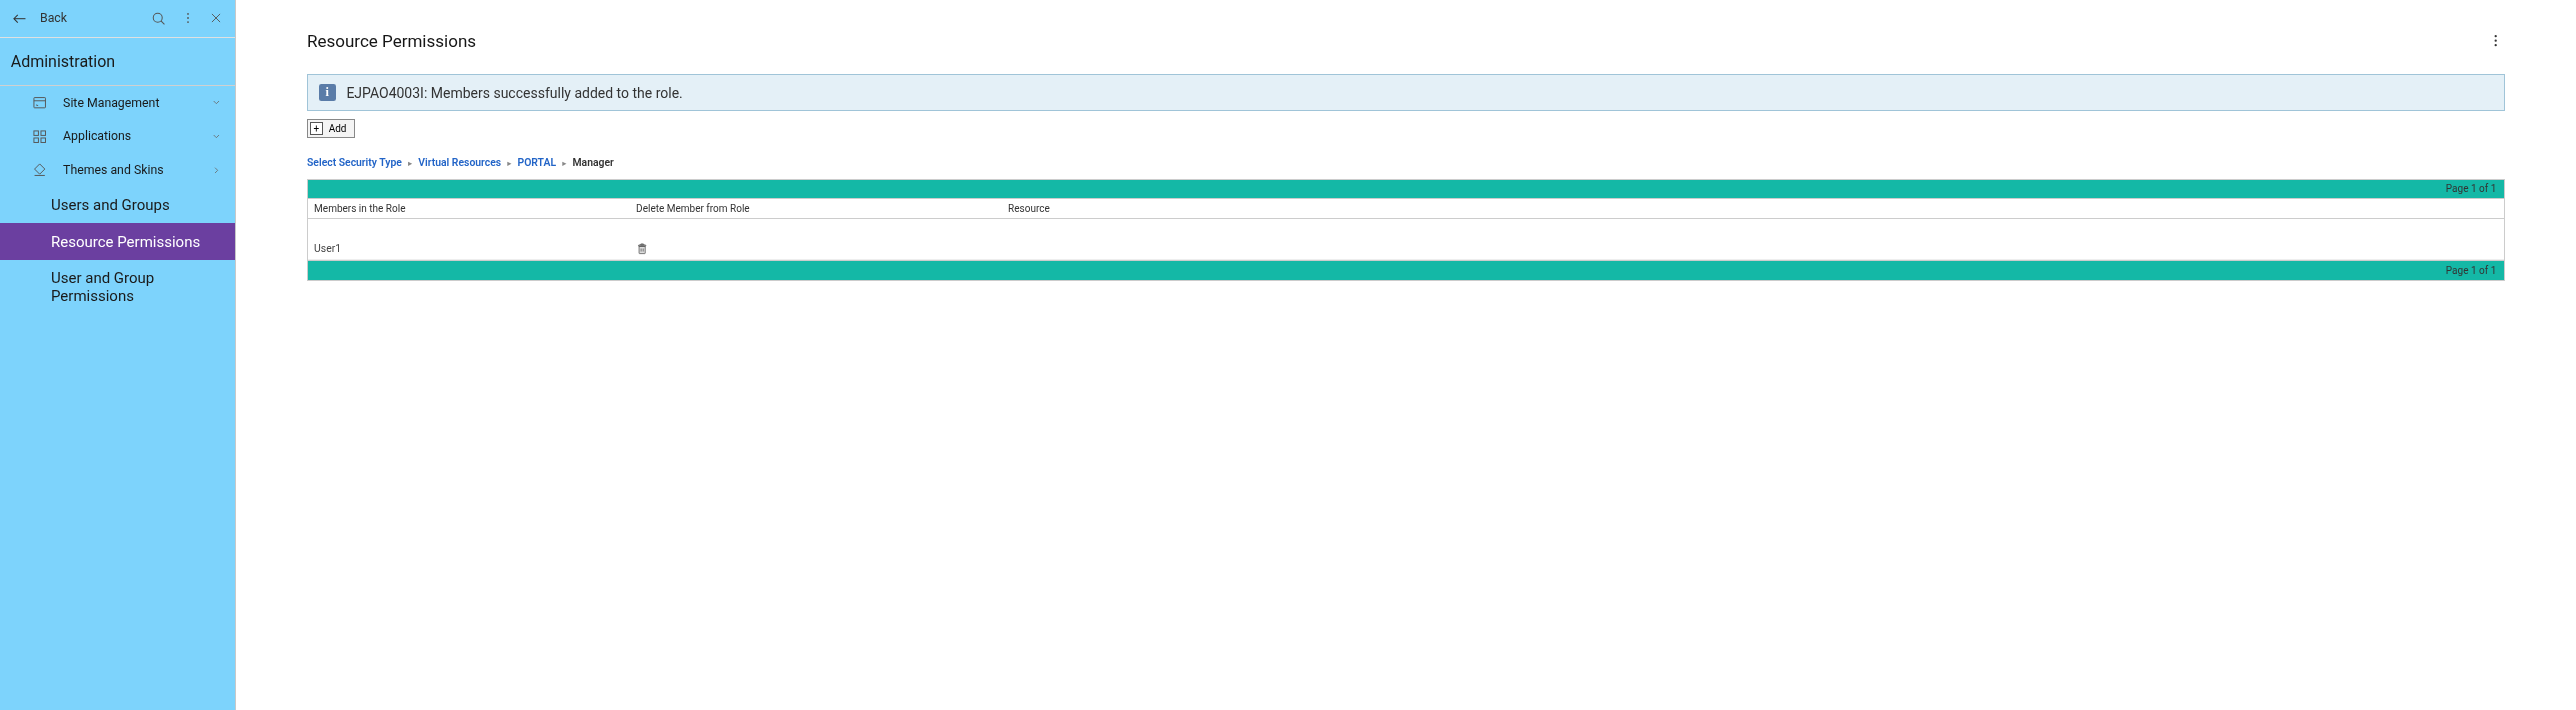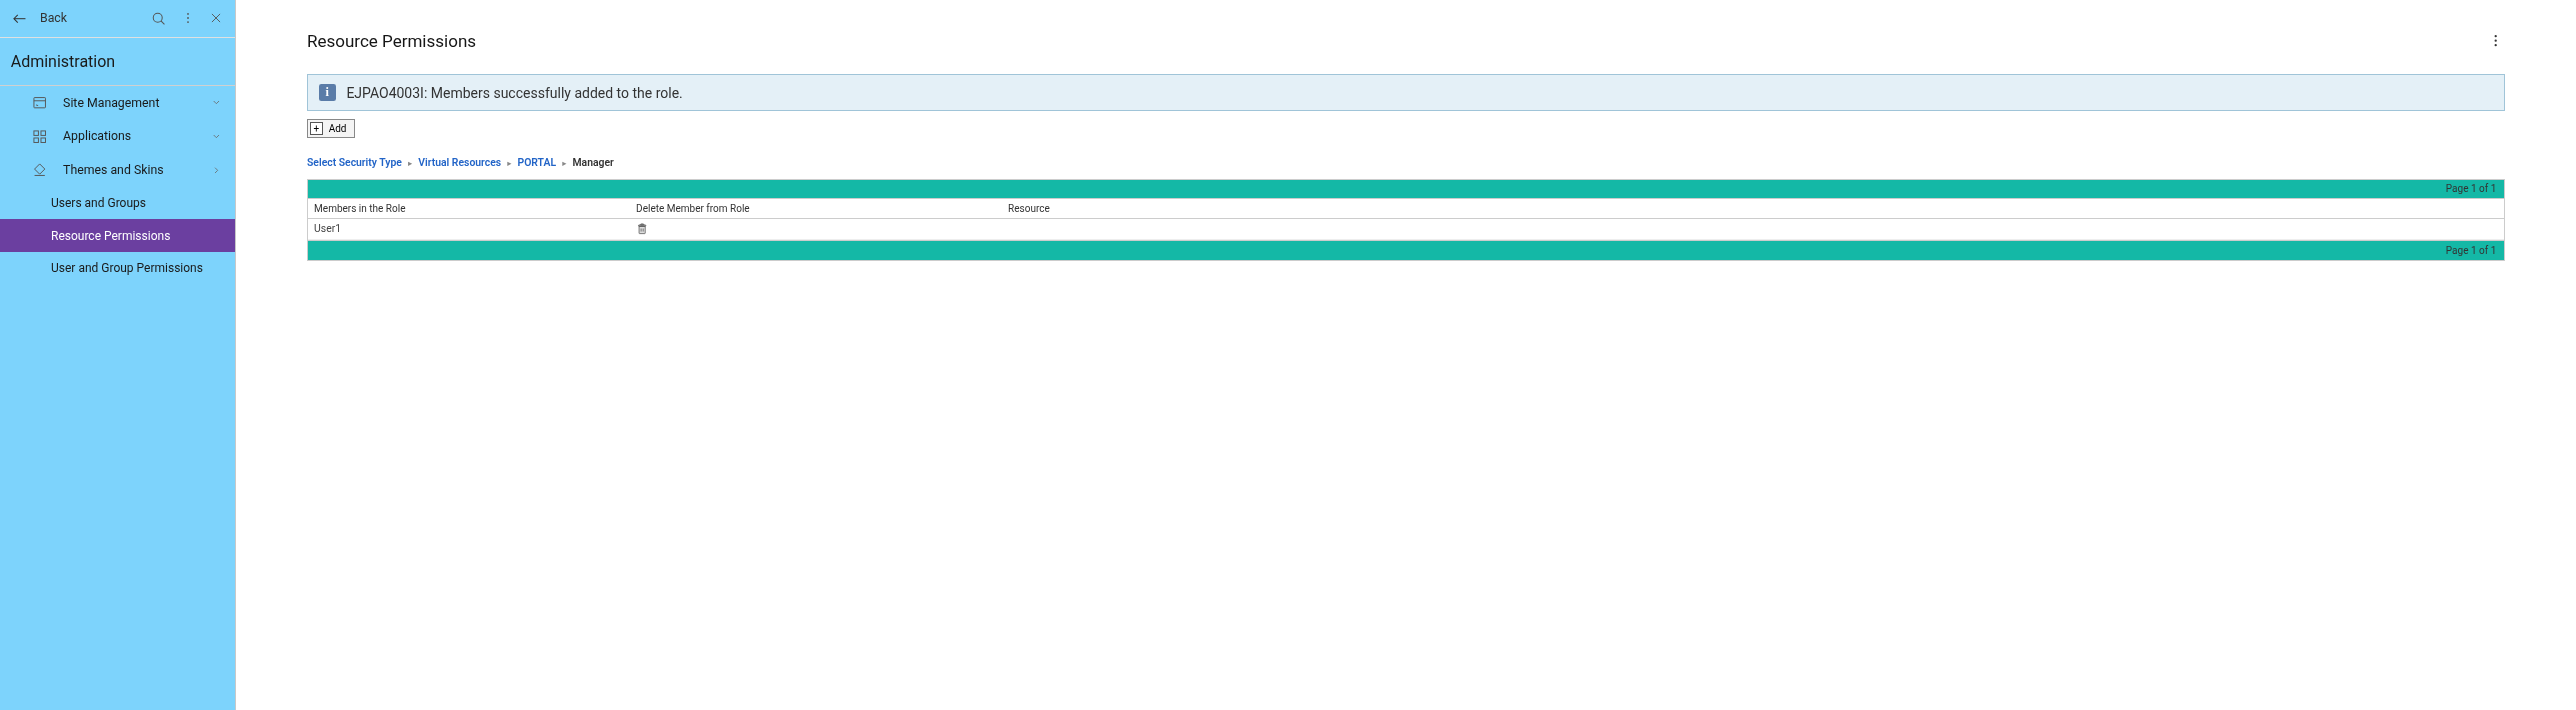--- a/index.html
+++ b/index.html
@@ -82,21 +82,21 @@
     .nav-item .chevron {
       width: 12.3px;
       height: 12.3px;
       display: flex;
       align-items: center;
       justify-content: center;
     }
     .sub-nav-item {
       padding: 9.2px 12.3px 9.2px 51px;
       cursor: pointer;
-      font-size: 12px;
+      font-size: 15px;
       color: #1a1a1a;
     }
     .sub-nav-item.selected {
       background: #6b3fa0;
       color: #fff;
     }
     .main {
       flex: 1;
       padding: 31px 71px;
     }
@@ -220,20 +220,21 @@
       font-size: 10.4px;
       color: #444;
     }
     .table-row:last-of-type {
       border-bottom: none;
     }
     .table-row .cell {
       padding: 3.1px 6.1px;
       display: flex;
       align-items: center;
+      margin-top: 20px;
     }
     .col-members { flex: 0 0 322px; }
     .col-delete { flex: 0 0 372px; }
     .col-inherited { flex: 1; }
     .delete-icon {
       cursor: pointer;
       display: flex;
       align-items: center;
     }
   </style>

